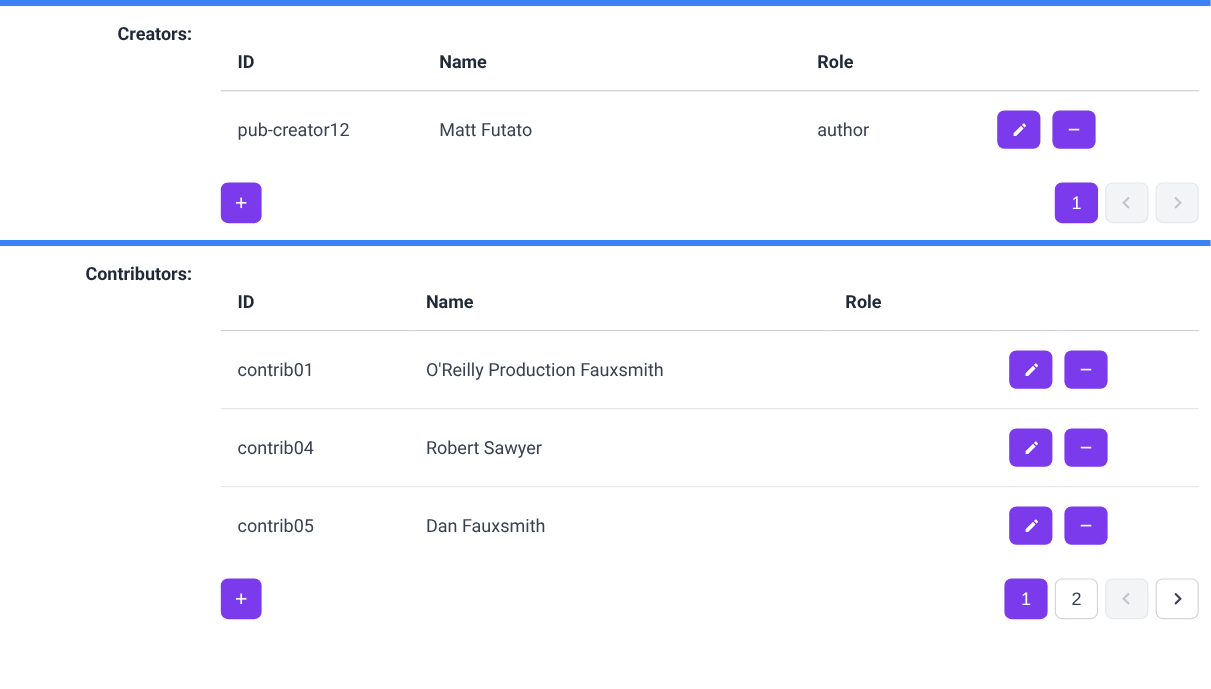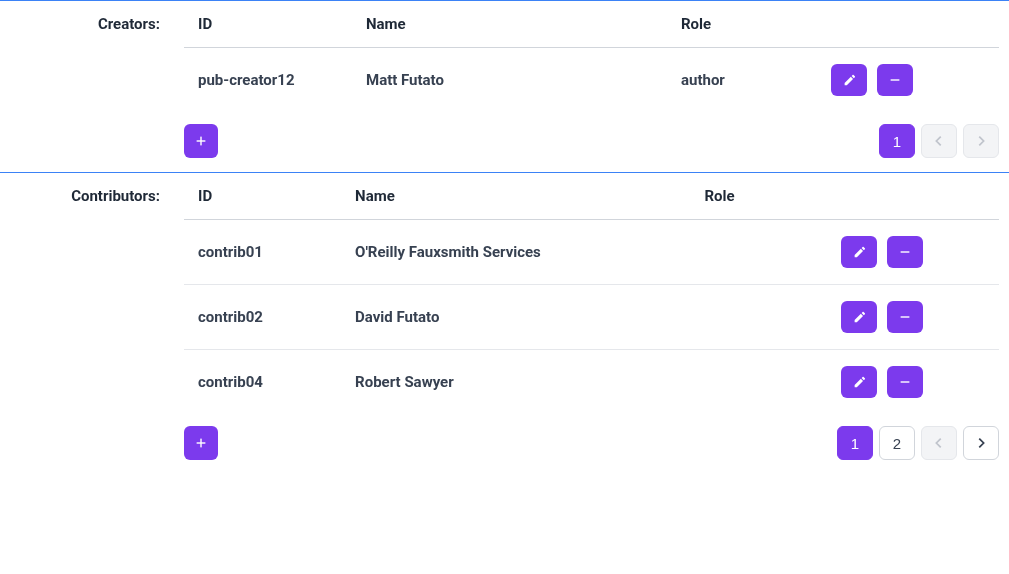--- a/index.html
+++ b/index.html
@@ -5,56 +5,56 @@
   * { box-sizing: border-box; }
   body {
     margin: 0;
     font-family: -apple-system, BlinkMacSystemFont, "Segoe UI", Roboto, Helvetica, Arial, sans-serif;
     font-size: 15px;
     color: #1f2937;
     background: #fff;
   }
   .section {
     display: flex;
-    border-top: 1px solid #3b82f6;
+    border-top: 5px solid #3b82f6;
     padding: 0;
   }
   .section-label {
     width: 184px;
     flex-shrink: 0;
     text-align: right;
     font-weight: 700;
     font-size: 15px;
     color: #1f2937;
     padding: 14px 24px 0 0;
   }
   .section-body {
     flex: 1;
     padding-right: 10px;
+    margin-top: 24px;
   }
   table {
     width: 100%;
     border-collapse: collapse;
   }
   thead th {
     text-align: left;
     font-weight: 700;
     font-size: 15px;
     color: #1f2937;
     padding: 14px 12px 14px 12px;
     border-bottom: 1px solid #d1d5db;
   }
   thead th:first-child { padding-left: 14px; }
   tbody td {
     padding: 16px 12px;
     border-bottom: 1px solid #e5e7eb;
     vertical-align: middle;
     font-size: 15px;
     color: #374151;
-    font-weight: bold;
   }
   tbody td:first-child { padding-left: 14px; }
   tbody tr:last-child td { border-bottom: none; }
   .col-id { width: 170px; }
   .col-name { width: auto; }
   .col-role { width: 150px; }
   .col-actions { width: 180px; text-align: left; }
   .actions-cell { text-align: left; white-space: nowrap; }
 
   .btn {
@@ -235,53 +235,53 @@
         <tr>
           <th>ID</th>
           <th>Name</th>
           <th>Role</th>
           <th></th>
         </tr>
       </thead>
       <tbody id="contrib-tbody">
     <tr>
       <td>contrib01</td>
-      <td>O'Reilly Fauxsmith Services</td>
-      <td></td>
-      <td class="actions-cell">
-    <button class="btn btn-icon">
-      <svg viewBox="0 0 16 16">
-                  <use href="#i-edit"></use>
-                </svg>
-    </button>
-    <button class="btn btn-icon">
-      <svg viewBox="0 0 16 16">
-                  <use href="#i-minus"></use>
-                </svg>
-    </button></td>
-    </tr>
-    <tr>
-      <td>contrib02</td>
-      <td>David Futato</td>
+      <td>O'Reilly Production Fauxsmith</td>
       <td></td>
       <td class="actions-cell">
     <button class="btn btn-icon">
       <svg viewBox="0 0 16 16">
                   <use href="#i-edit"></use>
                 </svg>
     </button>
     <button class="btn btn-icon">
       <svg viewBox="0 0 16 16">
                   <use href="#i-minus"></use>
                 </svg>
     </button></td>
     </tr>
     <tr>
       <td>contrib04</td>
       <td>Robert Sawyer</td>
+      <td></td>
+      <td class="actions-cell">
+    <button class="btn btn-icon">
+      <svg viewBox="0 0 16 16">
+                  <use href="#i-edit"></use>
+                </svg>
+    </button>
+    <button class="btn btn-icon">
+      <svg viewBox="0 0 16 16">
+                  <use href="#i-minus"></use>
+                </svg>
+    </button></td>
+    </tr>
+    <tr>
+      <td>contrib05</td>
+      <td>Dan Fauxsmith</td>
       <td></td>
       <td class="actions-cell">
     <button class="btn btn-icon">
       <svg viewBox="0 0 16 16">
                   <use href="#i-edit"></use>
                 </svg>
     </button>
     <button class="btn btn-icon">
       <svg viewBox="0 0 16 16">
                   <use href="#i-minus"></use>

